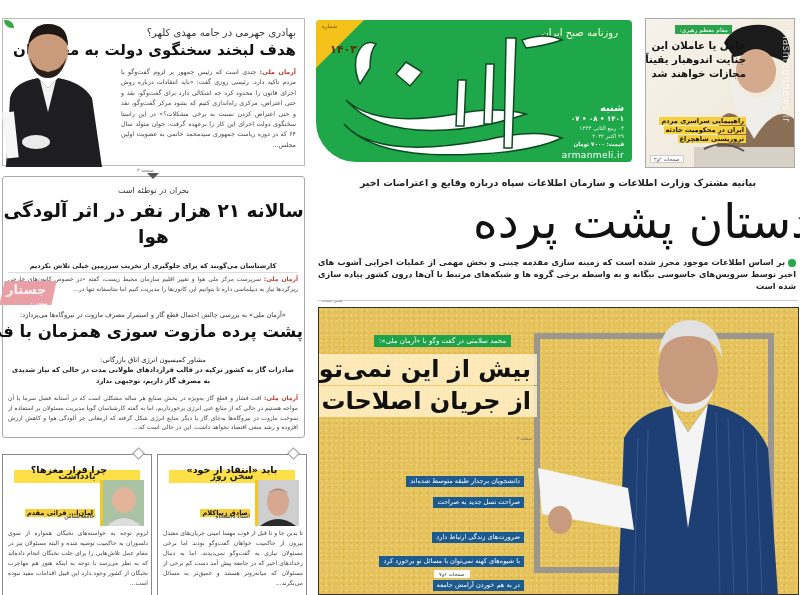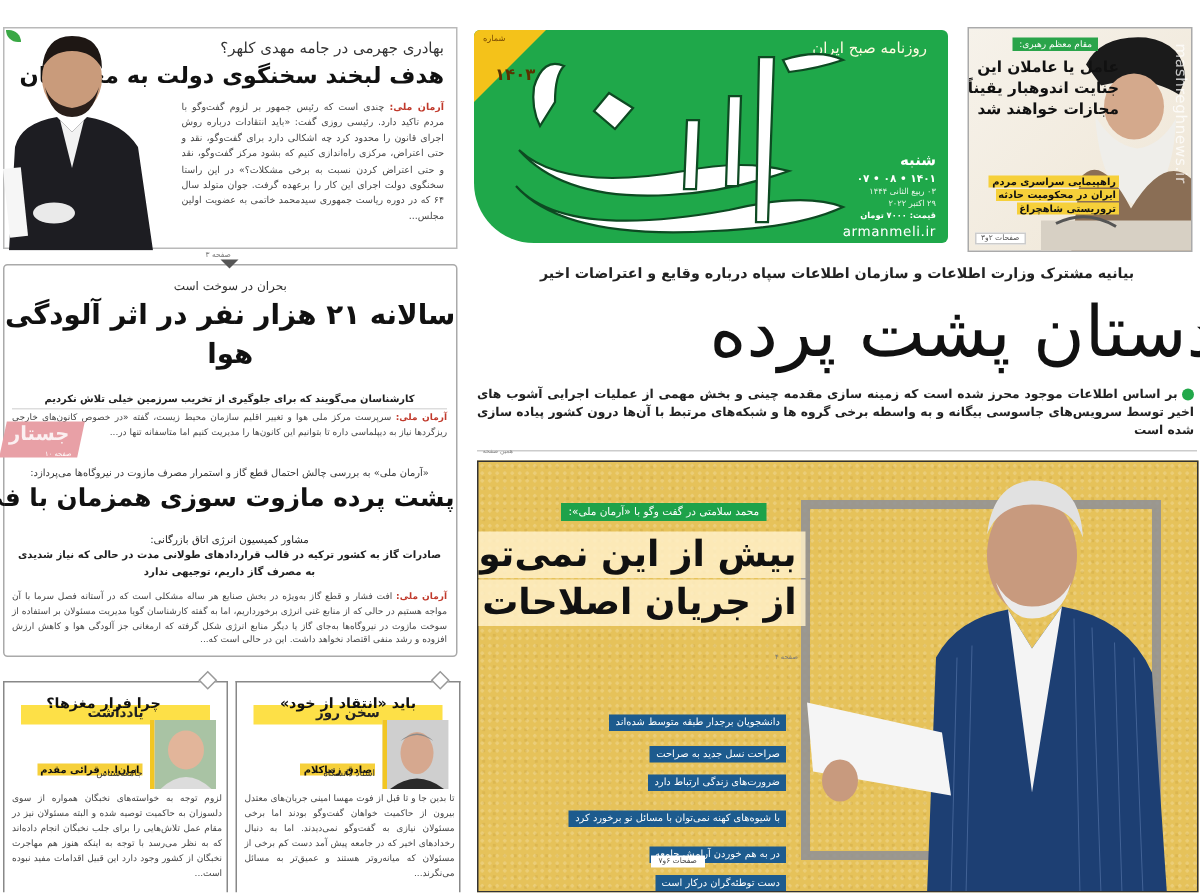--- a/index.html
+++ b/index.html
@@ -192,32 +192,32 @@
     <path d="M0 160 L90 180 L96 222 L4 206Z" fill="#f5f5f5"></path>
     <ellipse cx="22" cy="212" rx="12" ry="14" fill="#c89a7e"></ellipse>
   </svg>
   <div class="abs iv-kicker">محمد سلامتی در گفت وگو با «آرمان ملی»:</div>
   <div class="abs iv-title">
     <div><span class="iv-title-line">بیش از این نمی‌توان</span></div>
     <div><span class="iv-title-line">از جریان اصلاحات</span></div>
   </div>
   <div class="abs iv-bullets">
     <div><span class="iv-b">دانشجویان برجدار طبقه متوسط شده‌اند</span></div>
-    <div style="margin-top:-3px;"><span class="iv-b" style="margin-bottom:0;">صراحت نسل جدید به صراحت</span></div>
+    <div style="margin-top:-3px;"><span class="iv-b" style="margin-bottom:16px;">صراحت نسل جدید به صراحت</span></div>
     <div><span class="iv-b">ضرورت‌های زندگی ارتباط دارد</span></div>
     <div><span class="iv-b">با شیوه‌های کهنه نمی‌توان با مسائل نو برخورد کرد</span></div>
     <div><span class="iv-b" style="margin-bottom:0;">در به هم خوردن آرامش جامعه</span></div>
     <div><span class="iv-b">دست توطئه‌گران درکار است</span></div>
   </div>
   <div class="abs iv-page">صفحات ۶و۷</div>
 </div>
 
 <div class="abs pol-box"></div>
 <div class="abs pol-notch"></div>
-<div class="abs pol-kicker">بحران در سوخت است</div>
+<div class="abs pol-kicker">بحران در توطئه است</div>
 <div class="abs pol-title">
   <div>سالانه ۲۱ هزار نفر در اثر آلودگی هوا</div>
 </div>
 <div class="abs pol-sub">کارشناسان می‌گویند که برای جلوگیری از تخریب سرزمین خیلی تلاش نکردیم</div>
 <div class="abs pol-body"><span class="lead-name">آرمان ملی:</span><span> سرپرست مرکز ملی هوا و تغییر اقلیم سازمان محیط زیست، گفته «در خصوص کانون‌های خارجی ریزگردها نیاز به دیپلماسی داره تا بتوانیم این کانون‌ها را مدیریت کنیم اما متاسفانه تنها در...</span></div>
 <div class="abs jomar"></div>
 <div class="abs jomar-txt">جستار</div>
 <div class="abs pol-page">صفحه ۱۰</div>
 
 <div class="abs maz-kicker">«آرمان ملی» به بررسی چالش احتمال قطع گاز و استمرار مصرف مازوت در نیروگاه‌ها می‌پردازد:</div>

